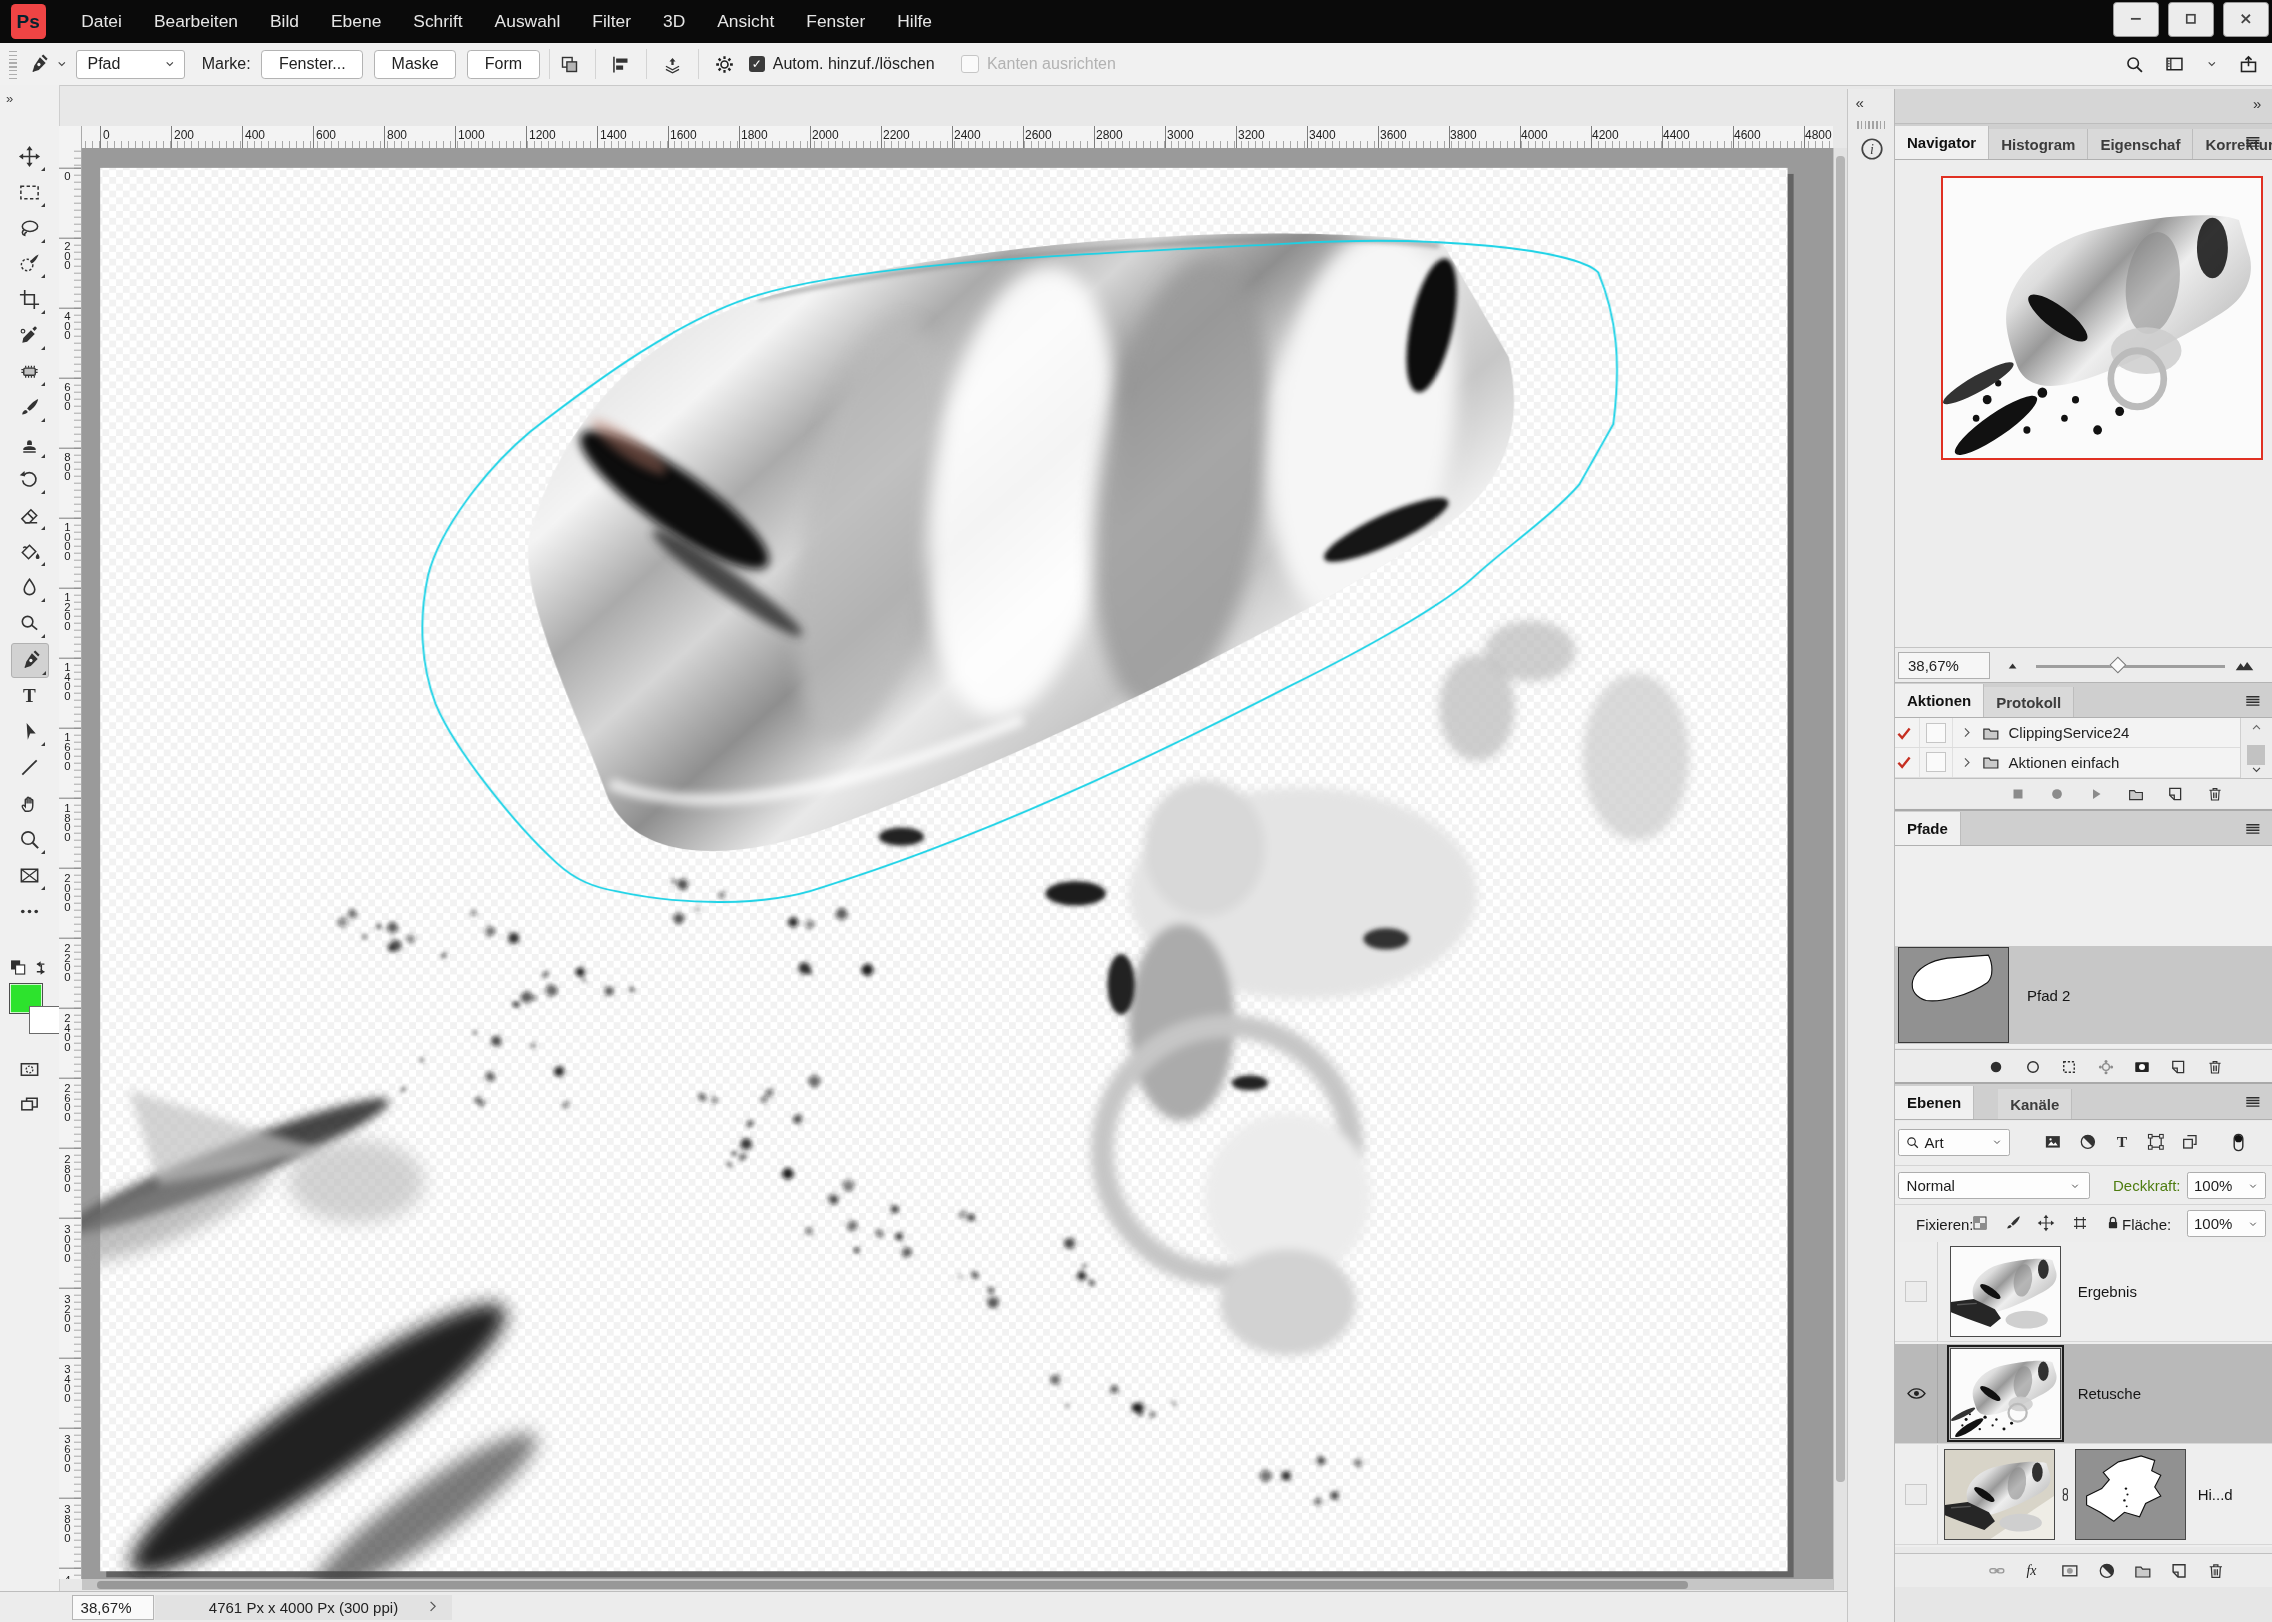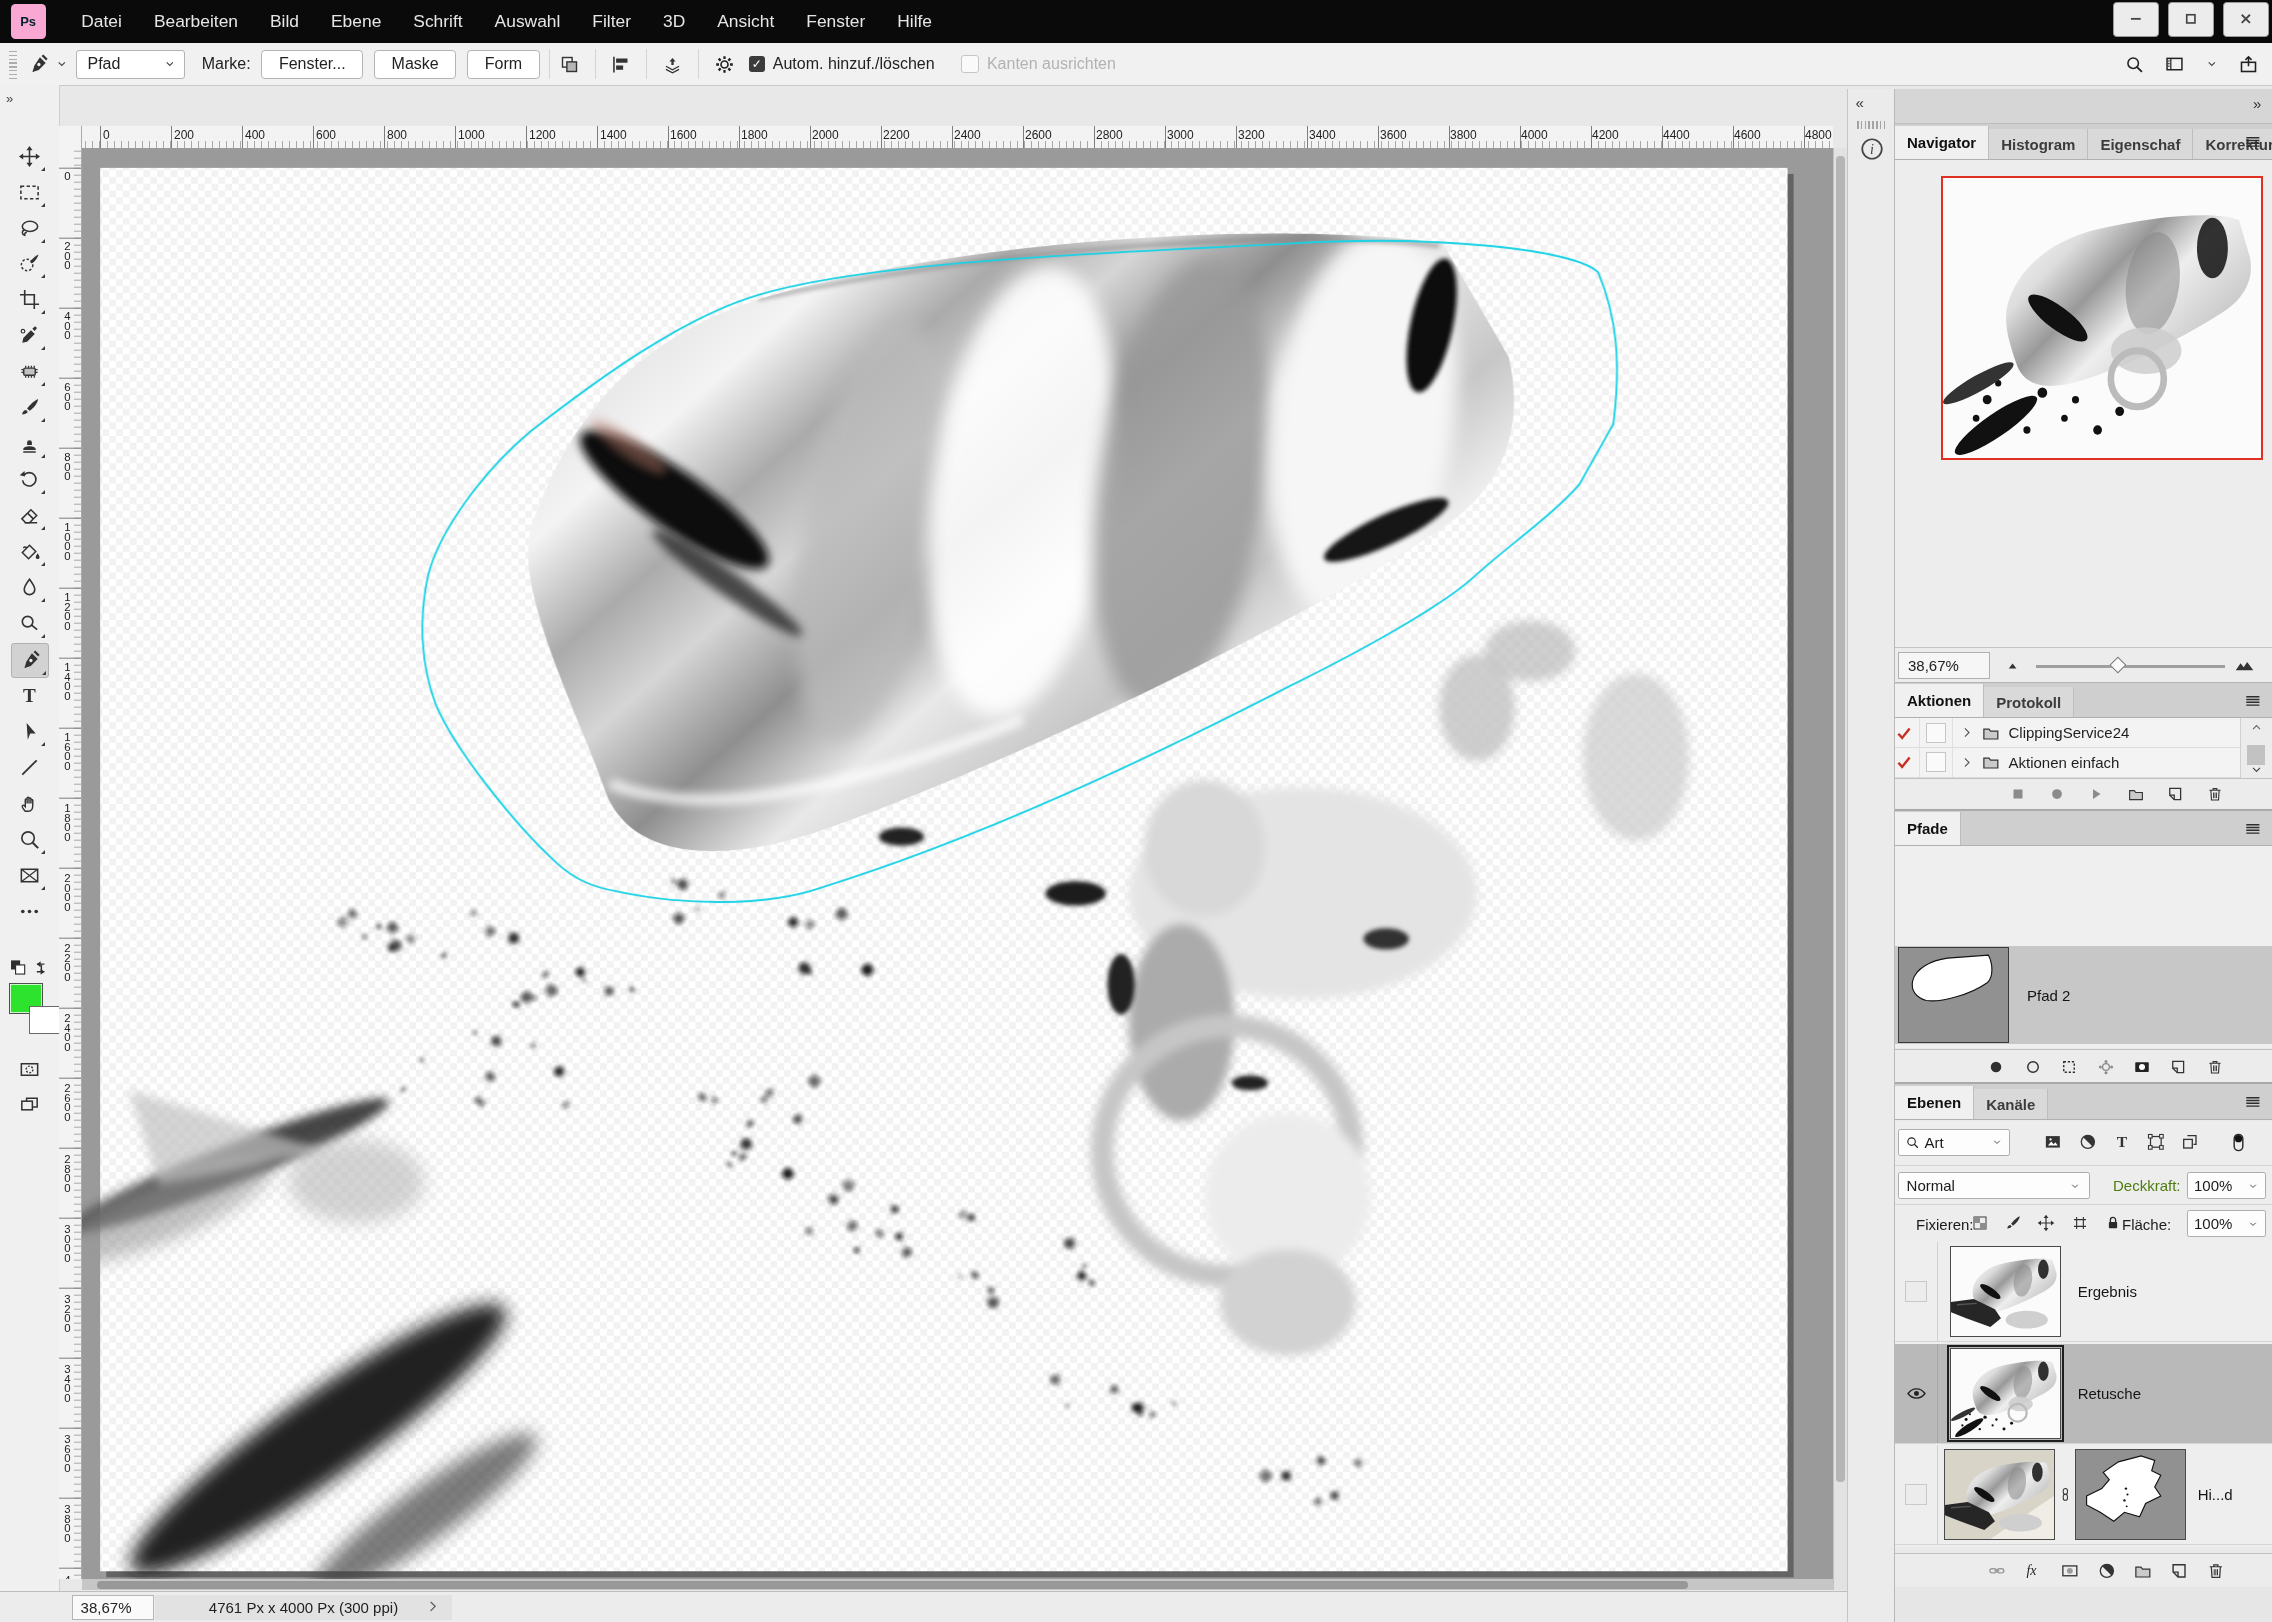--- a/index.html
+++ b/index.html
@@ -1,21 +1,21 @@
 <!DOCTYPE html>
 <html style="font-size:12px"><head>
 <meta charset="utf-8">
 <style>
   html,body{margin:0;padding:0;background:#555;}
   #app{position:relative;width:2273px;height:1623px;background:#e8e8e8;font-family:"Liberation Sans",sans-serif;overflow:hidden;-webkit-user-select:none;user-select:none;}
   .abs{position:absolute;}
   .ico svg{display:block;}
   
   .menubar{left:0;top:0;width:2273px;height:43px;background:#0a0a0a;display:flex;align-items:center;color:#e6e6e6;font-size:17.4px;}
-  .pslogo{width:35px;height:35px;margin:0 19.7px 0 10.6px;background:#f9a8d4;color:#04222e;font-weight:bold;font-size:13px;display:flex;align-items:center;justify-content:center;border-radius:4.5px;}
+  .pslogo{width:35px;height:35px;margin:0 19.7px 0 10.6px;background:#ef4444;color:#04222e;font-weight:bold;font-size:19px;display:flex;align-items:center;justify-content:center;border-radius:4.5px;}
   .menu-item{padding:0 16px;line-height:43px;cursor:default;}
   .winbtns{position:absolute;right:4.5px;top:1.5px;display:flex;gap:9px;}
   .winbtn{width:44px;height:33px;background:#ececec;border:0.8px solid #9a9a9a;border-radius:3.8px;display:flex;align-items:center;justify-content:center;}
   
   .optionsbar{left:0;top:43px;width:2273px;height:42px;background:#f1f1f1;border-bottom:0.8px solid #c9c9c9;display:flex;align-items:center;font-size:16px;color:#222;}
   .grip-v{width:7.6px;height:29px;margin-left:9px;background:repeating-linear-gradient(0deg,#adadad 0 1.5px,transparent 1.5px 3.8px);}
   .sep{width:0.8px;height:30px;background:#d4d4d4;margin:0 9px;}
   .opt-select{height:27px;min-width:89px;background:#fff;border:0.8px solid #b3b3b3;border-radius:3px;display:flex;align-items:center;justify-content:space-between;padding:0 7.6px 0 10.6px;margin-left:7.6px;}
   .opt-btn{height:27px;padding:0 16.7px;background:#fff;border:0.8px solid #b3b3b3;border-radius:3.8px;display:flex;align-items:center;margin-left:10.6px;}
   .cb{width:16.7px;height:16.7px;border-radius:3px;display:inline-flex;align-items:center;justify-content:center;margin-right:7.6px;}
@@ -883,21 +883,21 @@
           </svg>
         </span>
         <span class="ico" style="position: absolute; left: 311px; top: 7.6px;">
           <svg viewBox="0 0 24 24" width="18" height="18">
             <path fill="none" stroke="#333" stroke-width="1.5" d="M4.5 7h15M9.5 7V4.8h5V7M6.5 7l.8 13h9.4l.8-13"></path>
             <path stroke="#333" stroke-width="1.2" d="M10 10v7.5M12 10v7.5M14 10v7.5"></path>
           </svg>
         </span>
       </div>
       <div class="abs divider" style="left: 0px; top: 993px; width: 377px; height: 2.3px;"></div>
-      <div class="abs tabs" style="left: 0px; top: 995px; width: 377px; height: 36px;">
+      <div class="abs tabs" style="left: 0px; top: 995px; width: 377px; height: 36px; gap: 24px;">
         <div class="ptab active">Ebenen</div>
         <div class="ptab">Kanäle</div>
         <span class="ico pmenu">
           <svg viewBox="0 0 24 24" width="19.7" height="19.7">
             <path stroke="#2e2e2e" stroke-width="1.7" d="M4 7h16M4 10.4h16M4 13.8h16M4 17.2h16"></path>
           </svg>
         </span>
       </div>
       <div class="abs" style="left: 0px; top: 1032px; width: 377px; height: 44px; background: rgb(237, 237, 237);">
         <div class="ctrlbox" style="position: absolute; left: 3px; top: 7.6px; width: 112px; height: 27px; padding: 0px 6px;">

